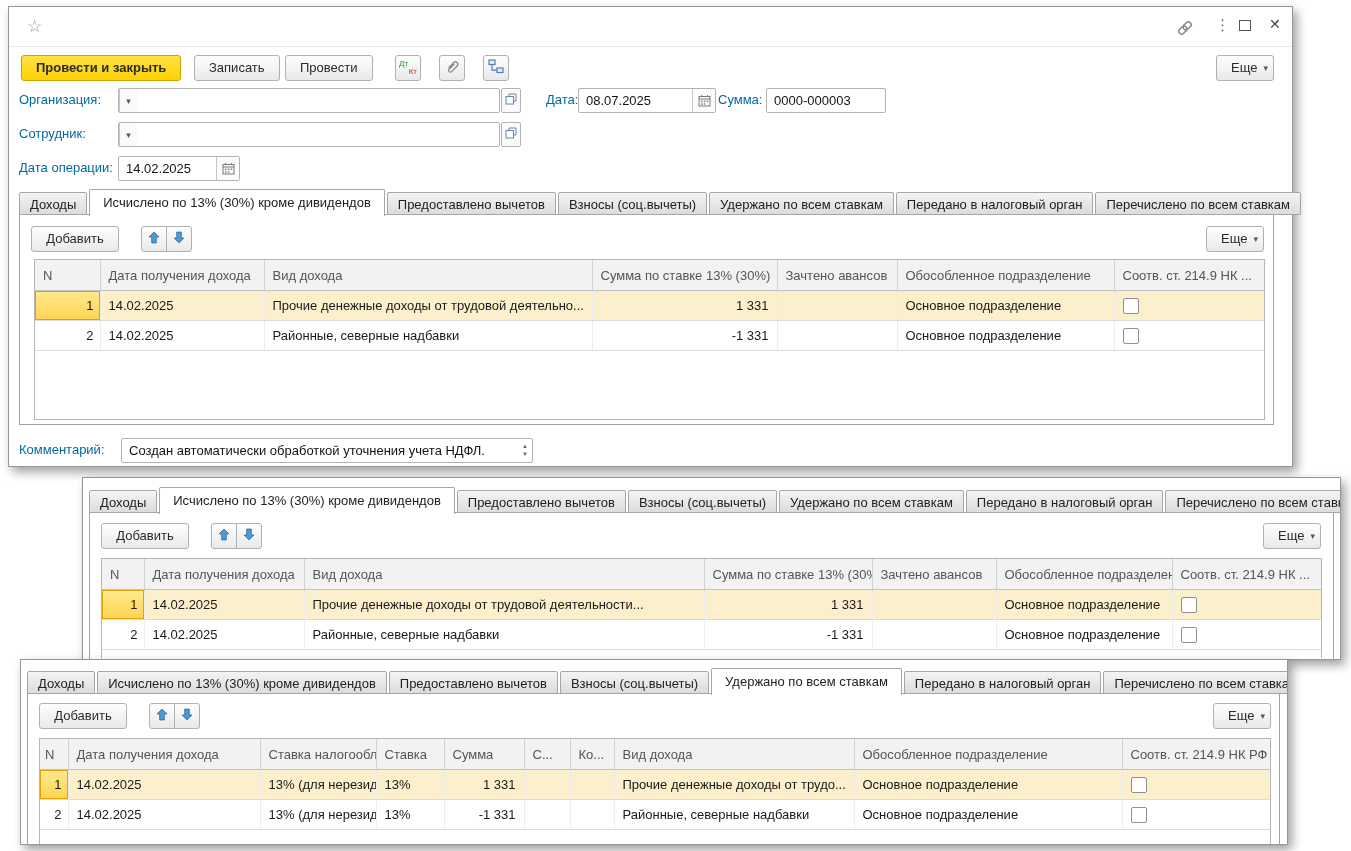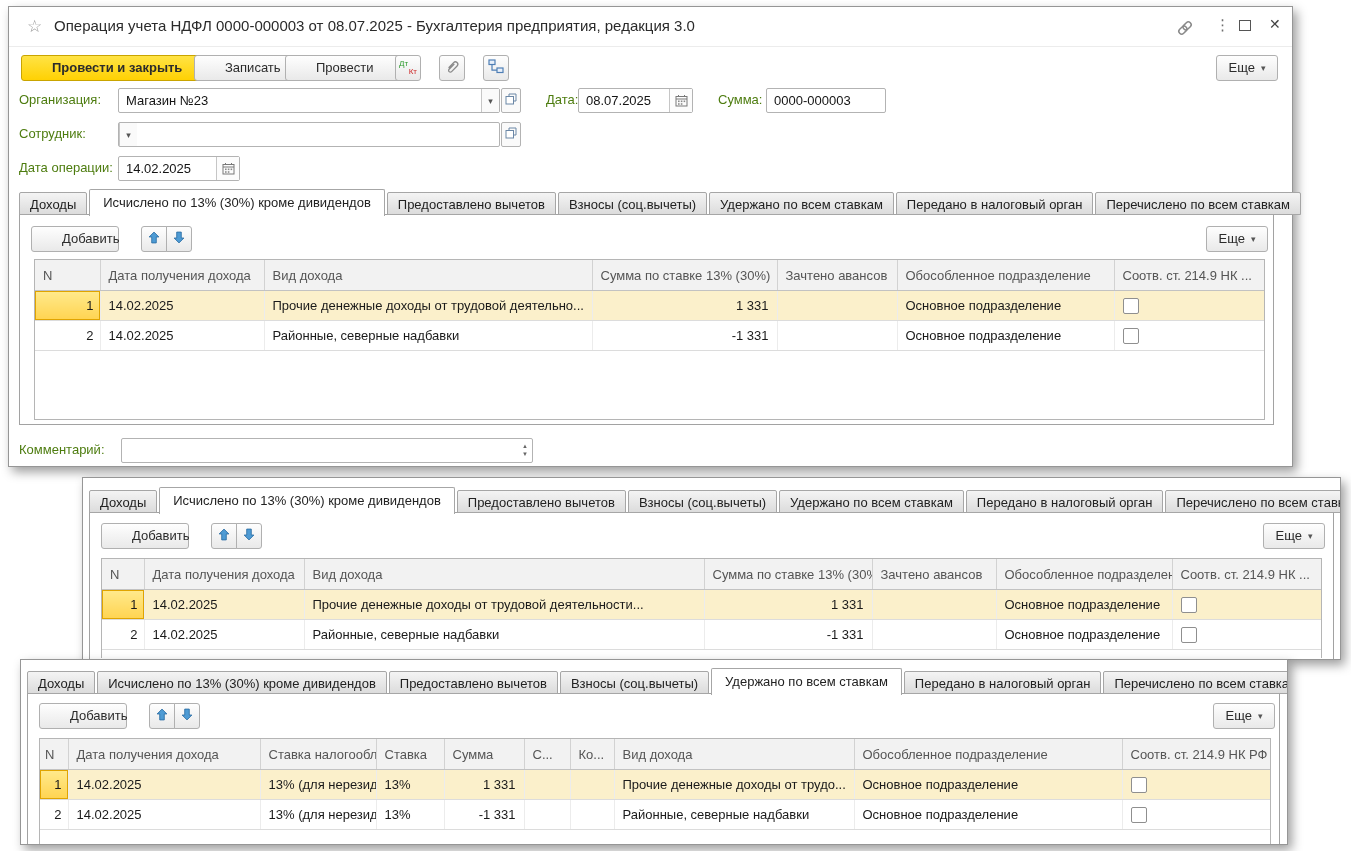--- a/index.html
+++ b/index.html
@@ -1,29 +1,29 @@
 <!DOCTYPE html>
 <html><head>
 <meta charset="utf-8">
 <style>
   html,body{margin:0;padding:0;background:#fff;width:1351px;height:851px;position:relative;
     font-family:"Liberation Sans",sans-serif;font-size:13px;color:#2b2b2b;overflow:hidden}
   .abs{position:absolute}
   .w{position:absolute;background:#fff;border:1px solid #969696;box-shadow:4px 5px 10px rgba(0,0,0,.38)}
-  .lbl{position:absolute;color:#4d7c0f;white-space:nowrap}
+  .lbl{position:absolute;color:#0369a1;white-space:nowrap}
   .inp{position:absolute;background:#fff;border:1px solid #b3b3b3;border-radius:2px;display:flex;align-items:center;box-sizing:border-box;height:25px}
   .inp .val{padding:0 7px;color:#141414;white-space:nowrap;overflow:hidden;flex:1}
   .dd{width:17px;align-self:stretch;border-left:1px solid #c6c6c6;display:flex;align-items:center;justify-content:center;color:#555;font-size:9px;background:#fafafa}
   .sq{position:absolute;width:20px;height:25px;border:1px solid #b3b3b3;border-radius:2px;background:#fafafa;box-sizing:border-box;display:flex;align-items:center;justify-content:center}
   .calbtn{width:22px;align-self:stretch;border-left:1px solid #c6c6c6;display:flex;align-items:center;justify-content:center;background:#fcfcfc}
-  .btn{position:absolute;height:26px;line-height:24px;padding:0 30px;background:linear-gradient(#fefefe,#e9e9e9);
+  .btn{position:absolute;height:26px;line-height:24px;padding:0 14px;background:linear-gradient(#fefefe,#e9e9e9);
     border:1px solid #b0b0b0;border-radius:3px;box-sizing:border-box;color:#2b2b2b;text-align:center;cursor:default;white-space:nowrap}
   .btn.yellow{background:linear-gradient(#ffe345,#ffd103);border-color:#c9a400;font-weight:bold}
   .ibtn{position:absolute;width:26px;height:26px;background:linear-gradient(#fefefe,#e9e9e9);border:1px solid #b0b0b0;border-radius:3px;box-sizing:border-box;display:flex;align-items:center;justify-content:center}
-  .more{display:flex;align-items:center;gap:6px;justify-content:center}
+  .more{display:flex;align-items:center;gap:6px;justify-content:flex-start}
   .more .arr{font-size:9px;color:#555}
   .tabs{position:absolute;display:flex;align-items:flex-end;height:27px;z-index:4}
   .tab{height:23px;line-height:23px;padding:0 10px;margin-right:2px;background:linear-gradient(#f4f4f4,#dcdcdc);
     border:1px solid #a6a6a6;border-radius:2px 2px 0 0;white-space:nowrap;color:#222;box-sizing:border-box}
   .tab.active{height:27px;line-height:26px;background:#fff;border-bottom:none;margin-bottom:-1px;padding:0 13px}
   .panel{position:absolute;border:1px solid #a2a2a2;background:#fff;box-sizing:border-box}
   .tbox{position:absolute;border:1px solid #b5b5b5;box-sizing:border-box;overflow:hidden;background:#fff}
   table.grid{border-collapse:collapse;table-layout:fixed;width:100%;font-size:13px}
   .grid th{background:#f2f2f2;border-right:1px solid #d2d2d2;border-bottom:1px solid #c2c2c2;height:30px;
     font-weight:normal;color:#555;text-align:left;padding:0 8px;overflow:hidden;white-space:nowrap}
@@ -43,21 +43,20 @@
   .dtkt .dt{position:absolute;left:0;top:0;color:#2e9b2e}
   .dtkt .kt{position:absolute;right:0;bottom:0;color:#cc2a2a}
   .maxbox{display:inline-block;width:10px;height:9px;border:1.5px solid #555}
 </style>
 </head>
 <body>
 
 <div class="w" style="left:8px;top:6px;width:1283px;height:459px">
 
   <span class="wicon" style="left:18px;top:9px;font-size:17px;color:#9a9a9a">☆</span>
-  <div class="title" style="left:45px;top:10px">Операция учета НДФЛ 0000-000003 от 08.07.2025 - Бухгалтерия предприятия, редакция 3.0</div>
   <span class="wicon" style="left:1166px;top:11px">
     <svg width="20" height="20" viewBox="0 0 20 20">
         <g transform="rotate(-45 10 10)" fill="none" stroke="#8a8a8a" stroke-width="1.5">
           <rect x="2.5" y="7.2" width="9" height="5.6" rx="2.8"></rect>
           <rect x="8.5" y="7.2" width="9" height="5.6" rx="2.8"></rect>
         </g>
       </svg>
   </span>
   <span class="wicon" style="left:1206px;top:9px;font-size:15px;letter-spacing:1px">⋮</span>
   <span class="wicon" style="left:1230px;top:12px"><span class="maxbox"></span></span>
@@ -91,33 +90,32 @@
         </svg>
     </span>
   </div>
   <div class="btn more" style="left:1207px;top:48px;width:58px">
     <span>Еще</span>
       <span class="arr">▾</span>
   </div>
 
   <div class="lbl" style="left:10px;top:85px">Организация:</div>
   <div class="inp" style="left:109px;top:81px;width:382px">
-    <span class="val">Магазин №23</span>
     <span class="dd">▾</span>
   </div>
   <div class="sq" style="left:492px;top:81px">
     <span>
       <svg width="12" height="12" viewBox="0 0 12 12">
           <rect x="1" y="3.5" width="7.5" height="7.5" fill="#fff" stroke="#6b87a6"></rect>
           <path d="M4 3.5 V1 H11 V8 H8.5" fill="none" stroke="#6b87a6"></path>
         </svg>
     </span>
   </div>
   <div class="lbl" style="left:537px;top:85px">Дата:</div>
-  <div class="inp" style="left:569px;top:81px;width:115px">
+  <div class="inp" style="left:569px;top:81px;width:138px">
     <span class="val">08.07.2025</span>
     <span class="calbtn">
       <svg width="13" height="13" viewBox="0 0 13 13">
           <rect x="1" y="2.5" width="11" height="9.5" fill="none" stroke="#787878"></rect>
           <line x1="1" y1="5" x2="12" y2="5" stroke="#787878"></line>
           <line x1="3.5" y1="1" x2="3.5" y2="2.5" stroke="#787878"></line>
           <line x1="9.5" y1="1" x2="9.5" y2="2.5" stroke="#787878"></line>
           <g fill="#8a8a8a">
             <rect x="3" y="6.5" width="1.6" height="1.6"></rect>
             <rect x="5.8" y="6.5" width="1.6" height="1.6"></rect>
@@ -235,20 +233,21 @@
         <td>
               <div class="cb"></div>
             </td>
       </tr>
     </tbody>
       </table>
   </div>
 
   <div class="lbl" style="left:10px;top:435px">Комментарий:</div>
   <div class="inp" style="left:112px;top:431px;width:412px">
+    <span class="val">Создан автоматически обработкой уточнения учета НДФЛ.</span>
     <span class="spin">
       <span>▲</span>
         <span>▼</span>
     </span>
   </div>
 </div>
 
 <div class="w" style="left:82px;top:477px;width:1257px;height:181px;overflow:hidden;z-index:2">
   <div class="tabs" style="left:6px;top:8px">
     <div class="tab">Доходы</div>

